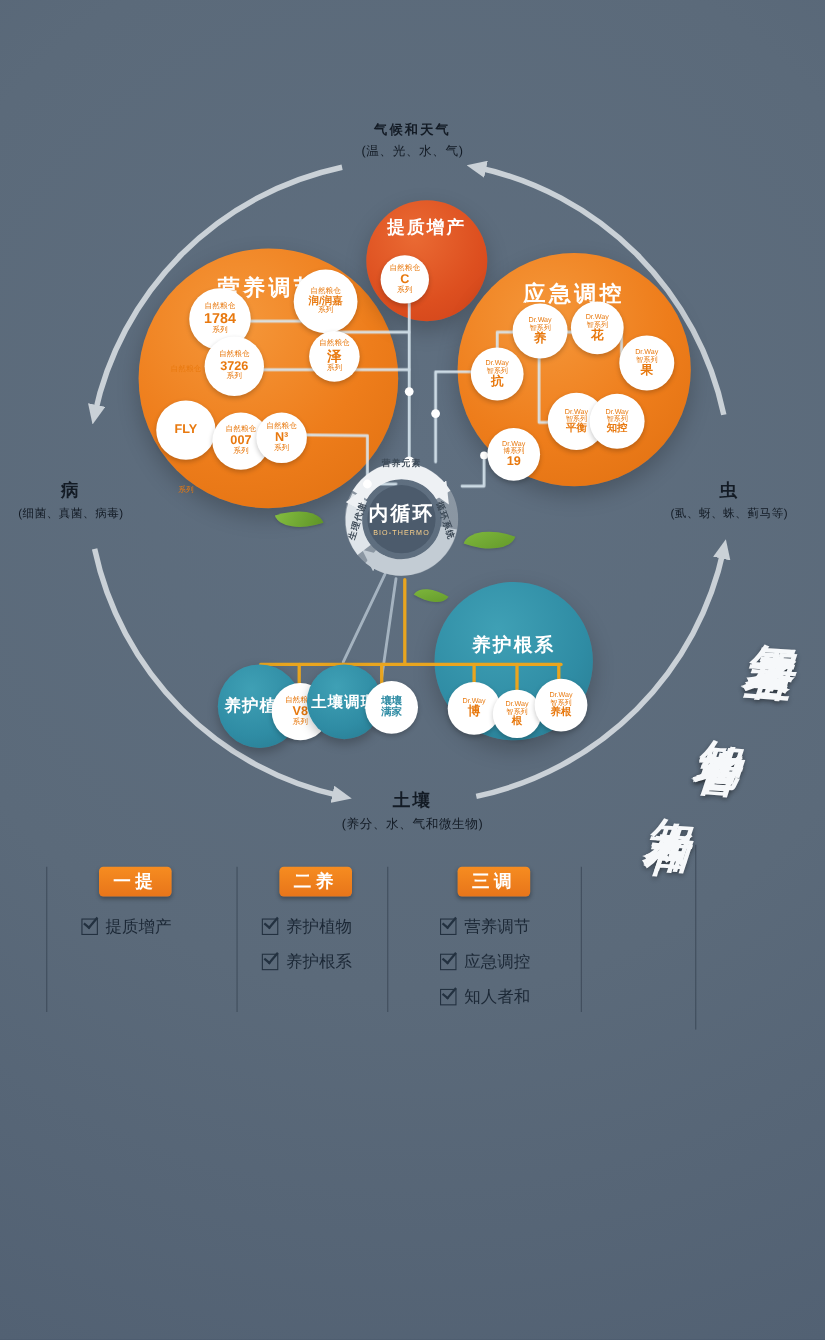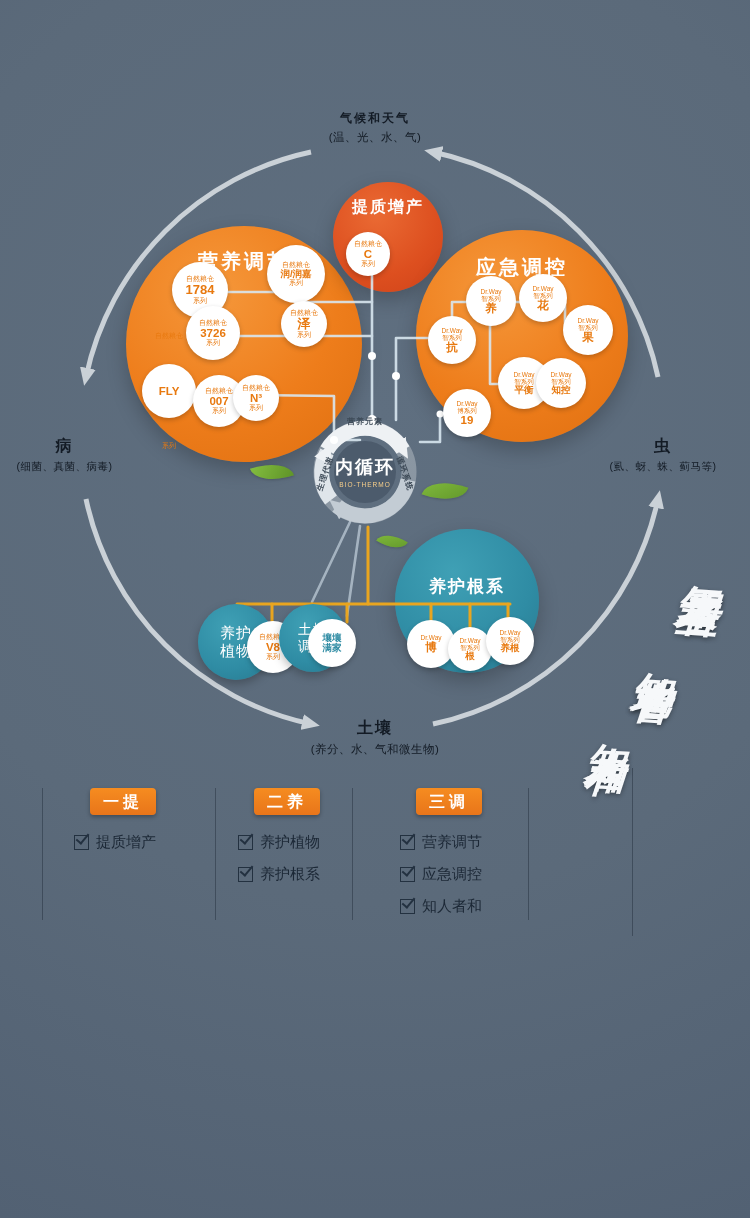--- a/index.html
+++ b/index.html
@@ -34,22 +34,22 @@
   .pcircle .s{font-size:7px;}
   .pcircle .xs{font-size:6.5px;}
   .pcircle .b{font-size:13px;font-weight:bold;}
   .pcircle .b-md{font-size:11.5px;font-weight:bold;}
   .pcircle .b-sm{font-size:9.5px;font-weight:bold;}
   .pcircle.teal-text{color:#2f8ca4;}
 
   
   .tlabel{
     position:absolute;border-radius:50%;
-    display:flex;flex-direction:column;align-items:center;justify-content:center;
-    color:#fff;font-weight:normal;font-size:15px;letter-spacing:1px;line-height:1.2;text-align:left;
+    display:flex;flex-direction:row;align-items:center;justify-content:center;
+    color:#fff;font-weight:bold;font-size:15px;letter-spacing:1px;line-height:1.2;text-align:left;
     box-shadow:0 4px 10px rgba(0,0,0,.25);
   }
 
   
   .hub-label{position:absolute;left:325px;top:455px;width:80px;text-align:center;color:#fff;}
   .hub-title{font-size:18px;font-weight:bold;letter-spacing:2px;}
   .hub-sub{font-size:6.5px;color:#f7cf8b;letter-spacing:1px;margin-top:2px;}
   .arc-label{position:absolute;width:44px;text-align:center;font-size:8px;font-weight:bold;color:#3d4a57;letter-spacing:1px;}
 
   
@@ -285,21 +285,21 @@
   </div>
   <div class="pcircle" style="left:247px;top:621px;width:52px;height:52px;">
     <span class="s">自然粮仓</span>
     <span class="b-md">V8</span>
     <span class="s">系列</span>
   </div>
   <div class="tlabel bc-teal" style="left:279px;top:604px;width:68px;height:68px;font-size:14px;">
     <span>土壤</span>
     <span>调理</span>
   </div>
-  <div class="pcircle teal-text" style="left:308px;top:619px;width:48px;height:48px;">
+  <div class="pcircle teal-text" style="left:332px;top:619px;width:48px;height:48px;">
     <span class="b-sm">壤壤</span>
     <span class="b-sm">满家</span>
   </div>
 
   <div class="pcircle" style="left:407px;top:620px;width:48px;height:48px;">
     <span class="xs">Dr.Way</span>
     <span class="b-md">博</span>
   </div>
   <div class="pcircle" style="left:448px;top:627px;width:44px;height:44px;">
     <span class="xs">Dr.Way</span>

